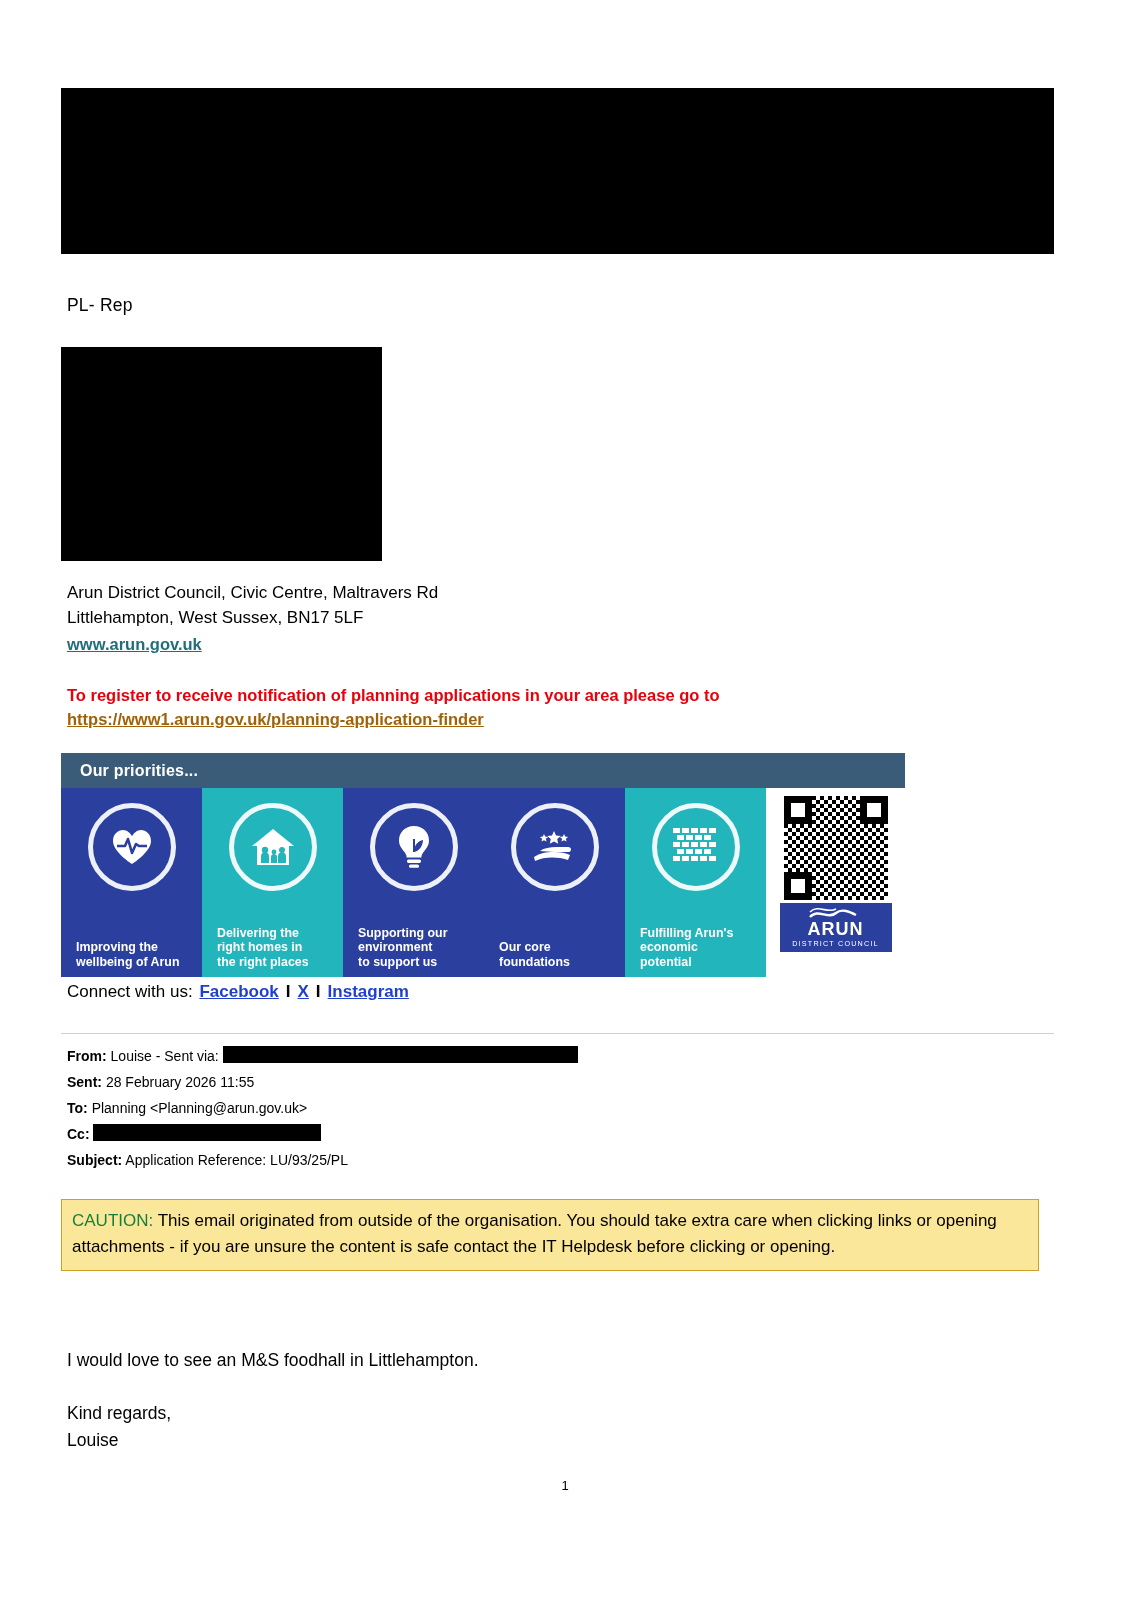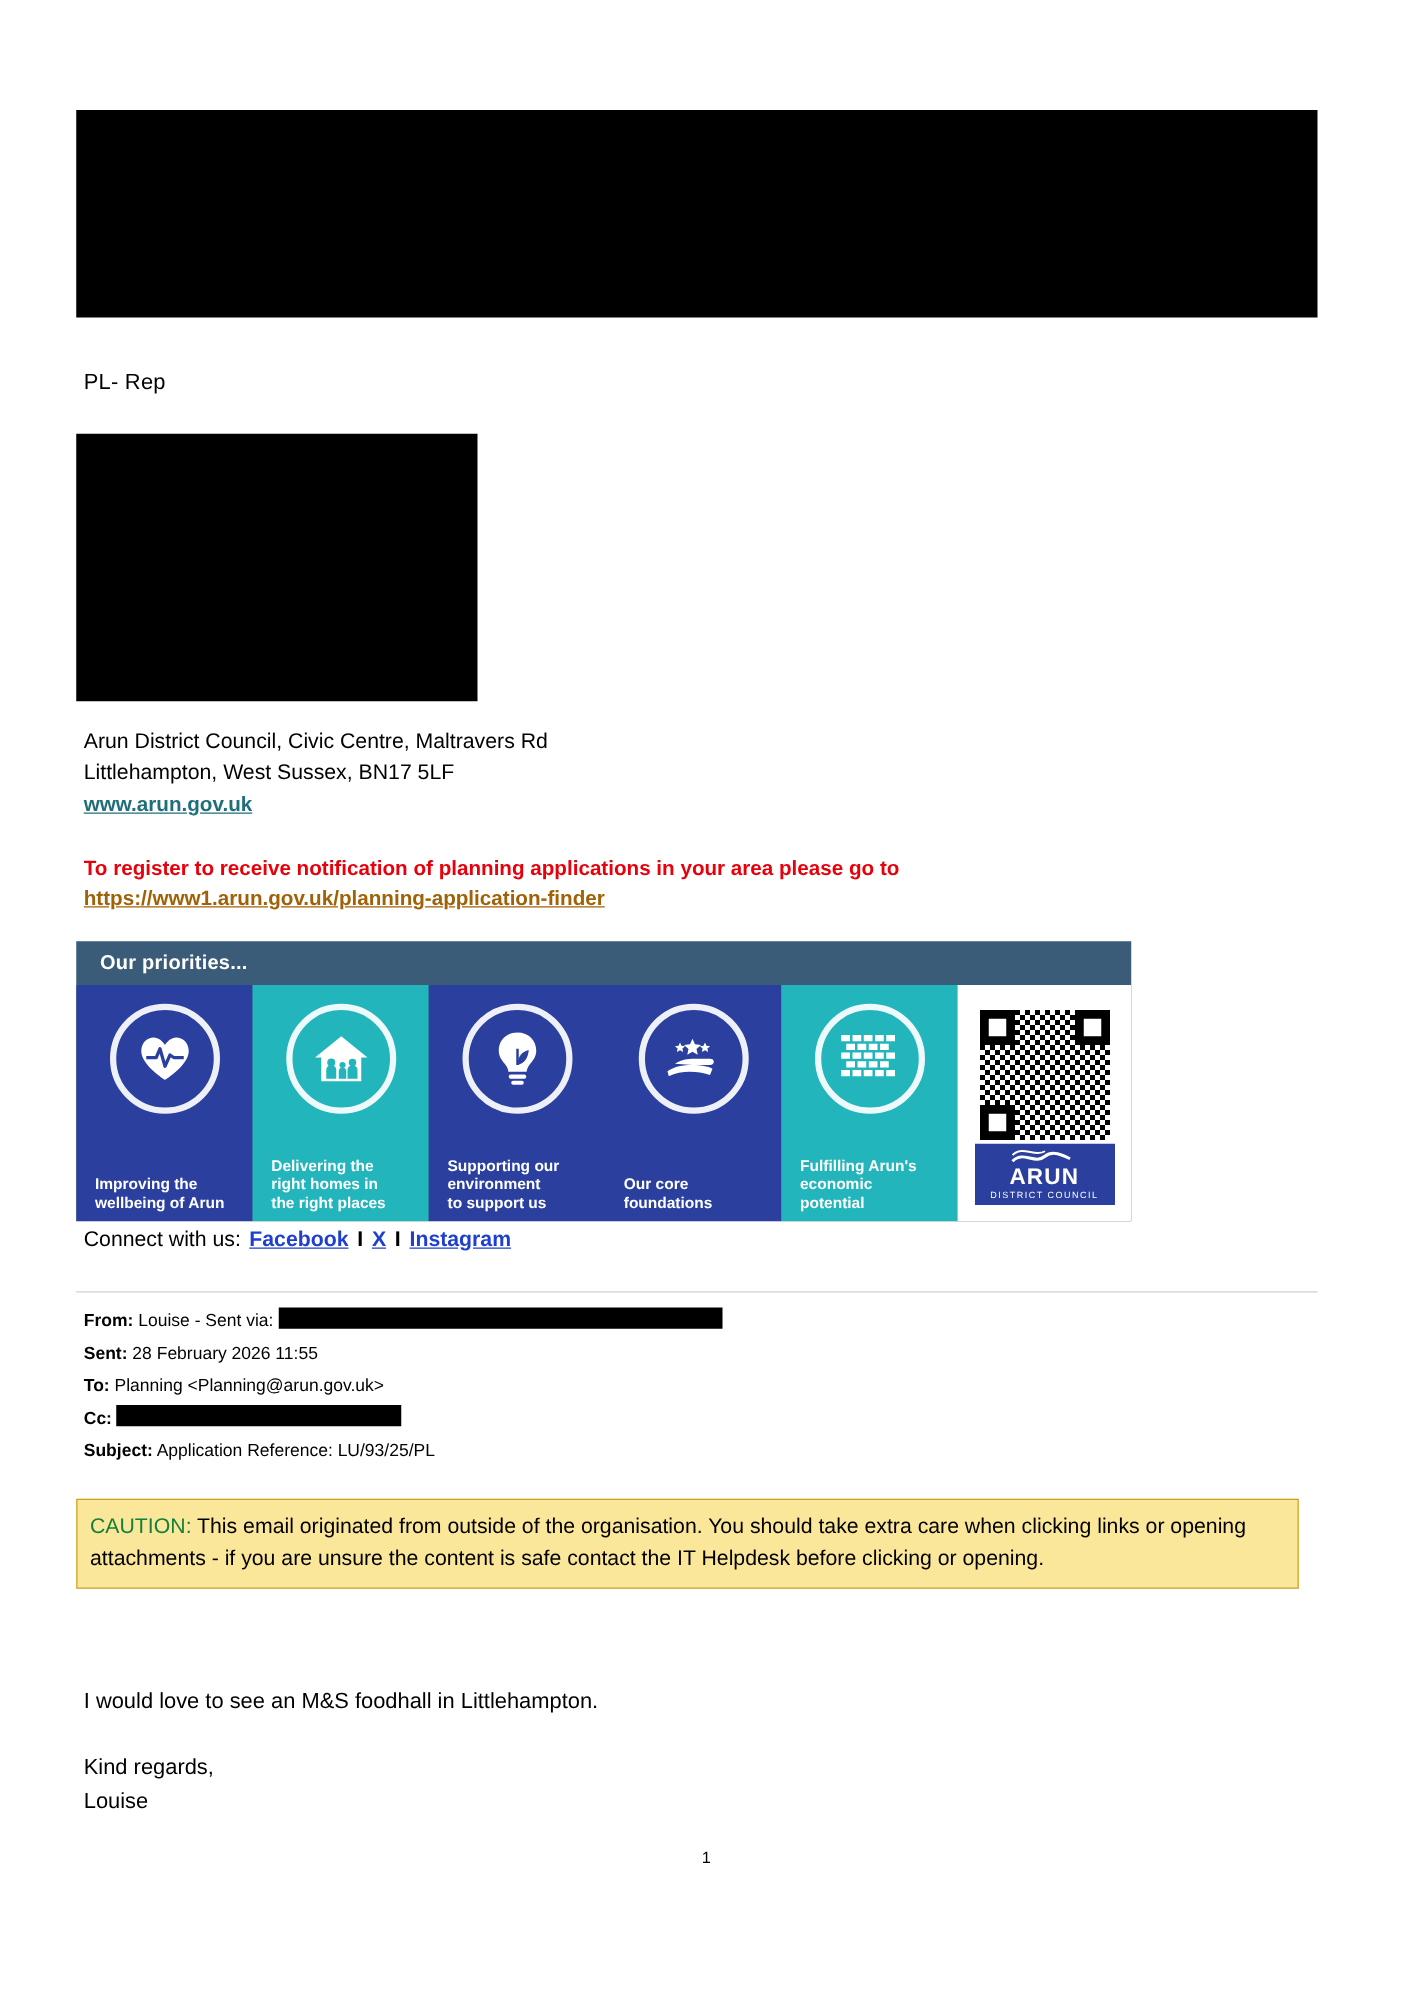--- a/index.html
+++ b/index.html
@@ -132,21 +132,21 @@
     left: 15px;
     right: 6px;
     color: #ffffff;
     font-size: 12.4px;
     font-weight: bold;
     line-height: 14.4px;
   }
   .p-col.qr {
     background: #ffffff;
     width: 139px;
-    padding: 18px 5px;
+    padding: 6px 5px;
   }
   .qr-img {
     width: 104px;
     height: 104px;
     margin: 2px auto 0 auto;
     background:
       repeating-linear-gradient(90deg, #000 0 4px, #fff 4px 8px),
       repeating-linear-gradient(0deg, #000 0 4px, #fff 4px 8px);
     background-blend-mode: difference;
     position: relative;

